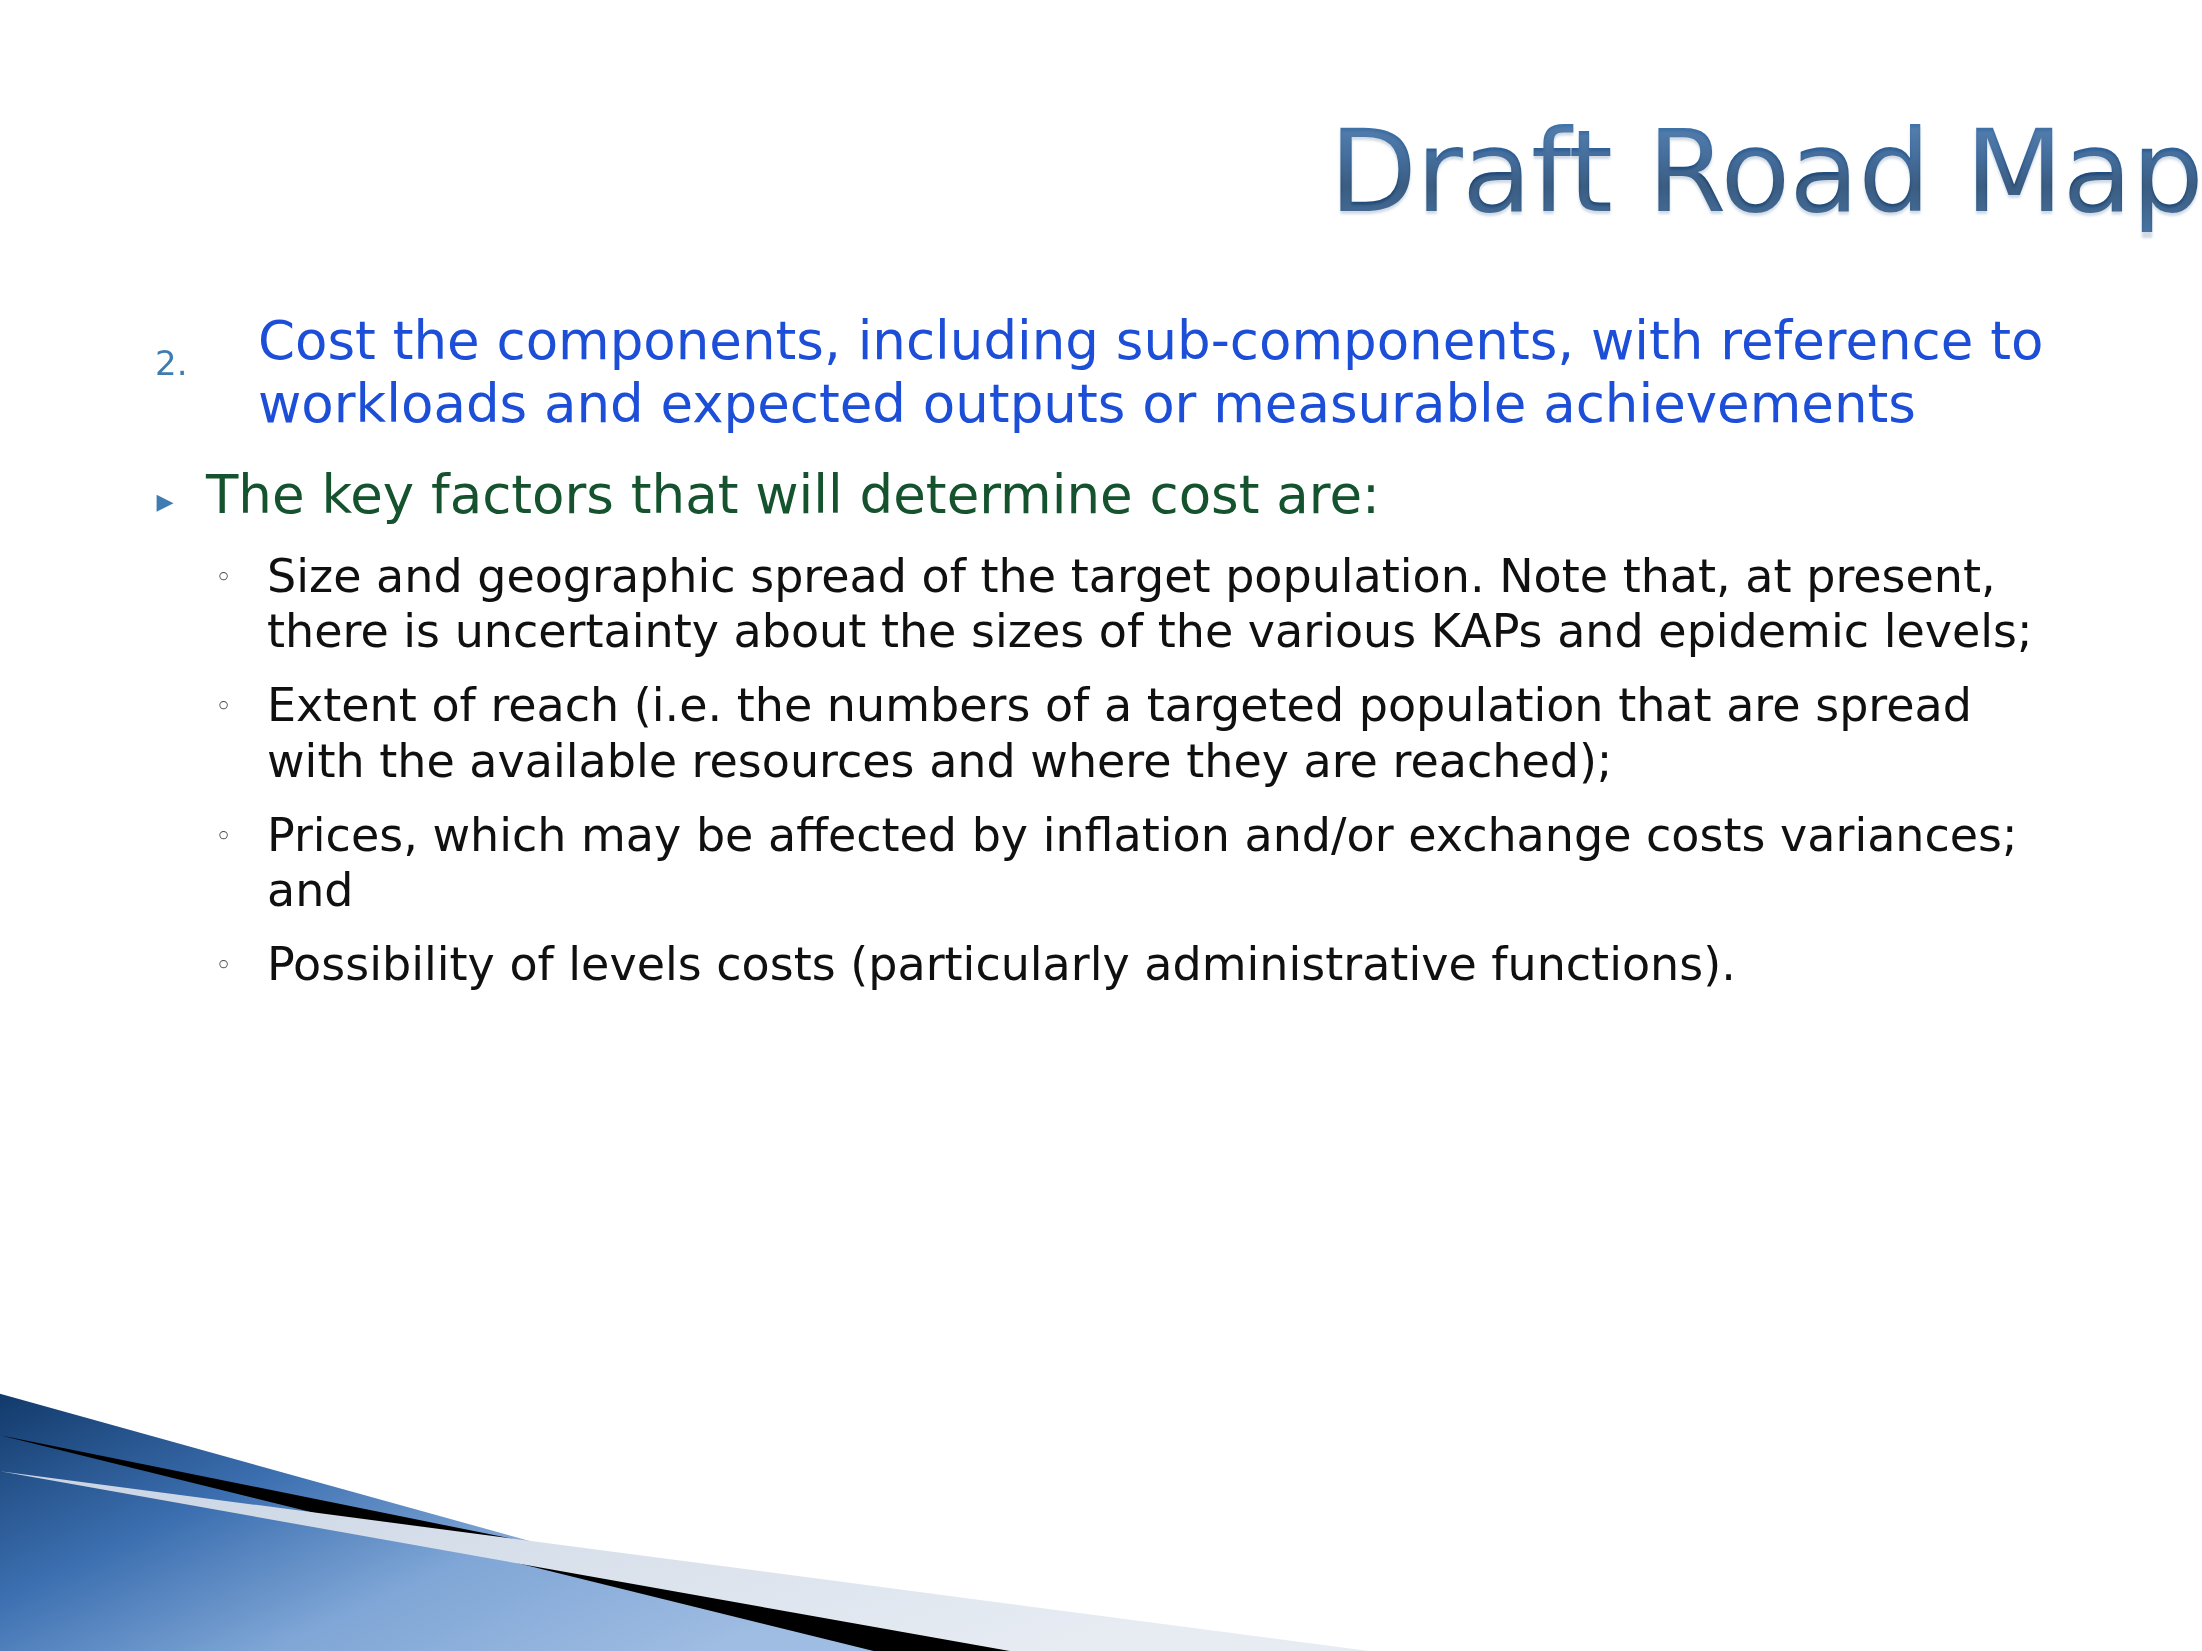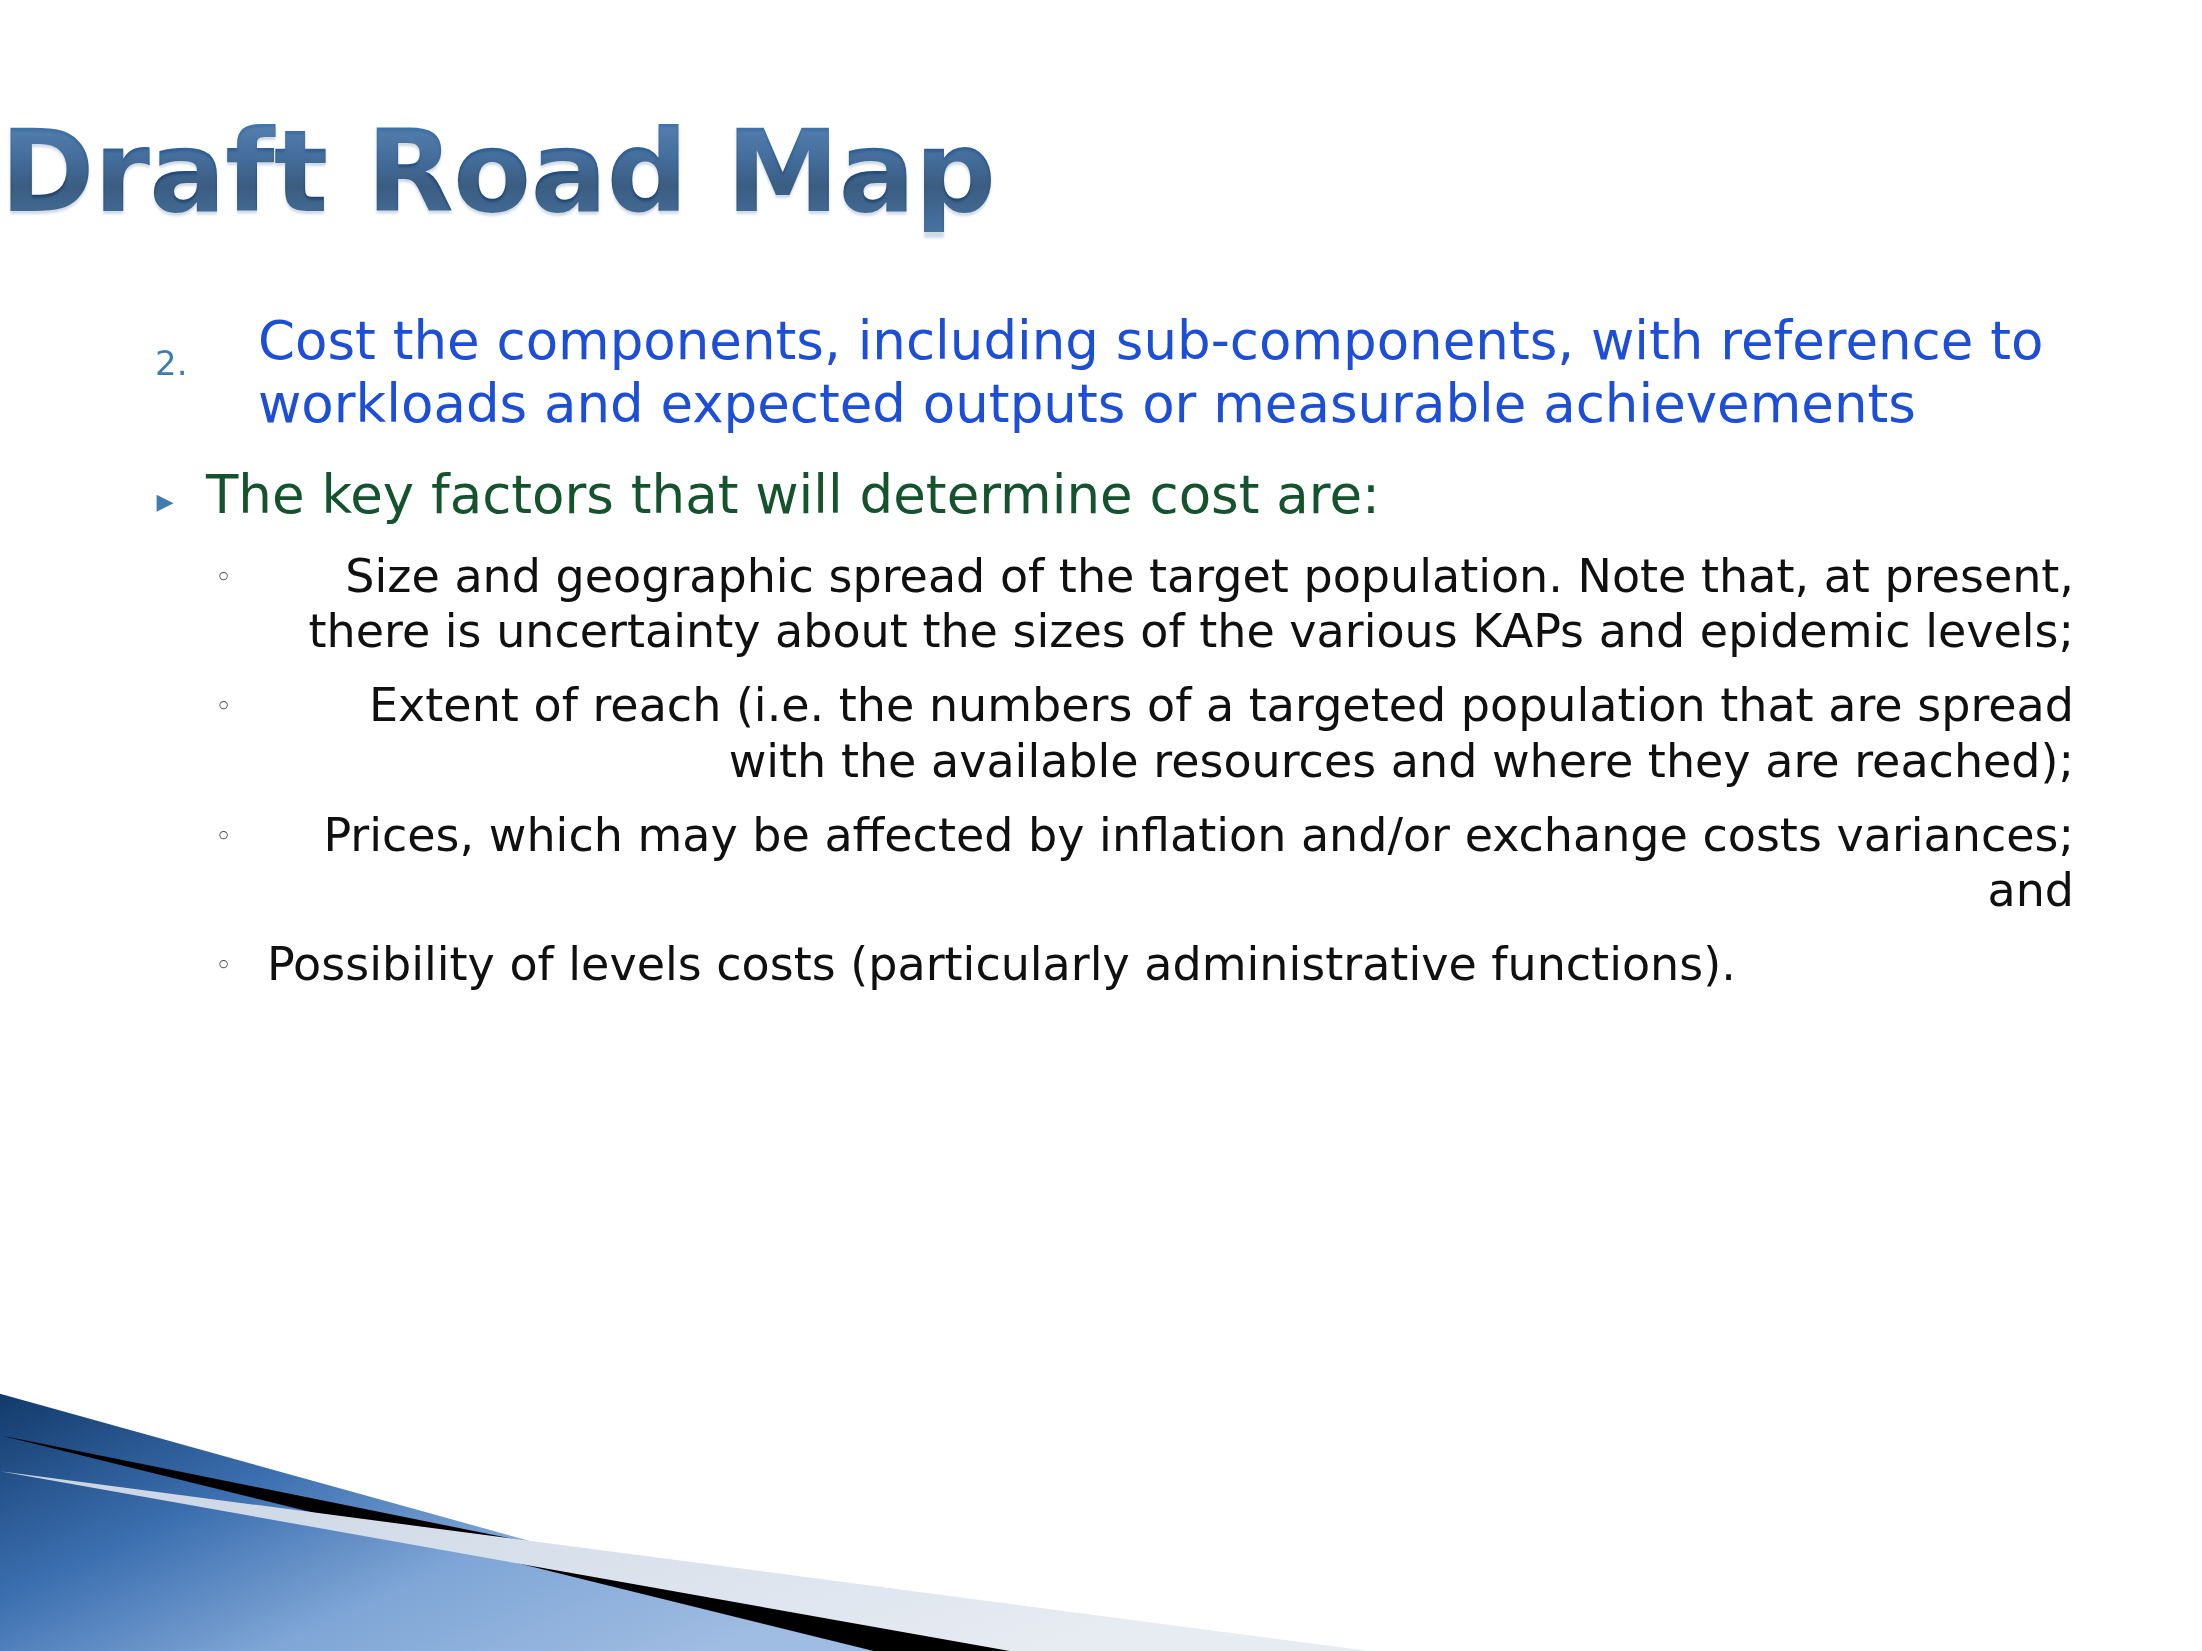--- a/index.html
+++ b/index.html
@@ -20,23 +20,23 @@
     inset: 0;
     background: #ffffff;
   }
 
   
   .slide-title {
     position: absolute;
     top: 95px;
     left: 0;
     width: 100%;
-    text-align: left;
+    text-align: right;
     font-size: 114px;
-    font-weight: bold;
+    font-weight: normal;
     letter-spacing: -0.9px;
     color: #1F4E79;
     background: linear-gradient(180deg, #4A7EB5 0%, #29598F 38%, #1B3F67 62%, #2E6196 100%);
     -webkit-background-clip: text;
     background-clip: text;
     -webkit-text-fill-color: transparent;
     text-shadow: 0 2.6px 2.6px rgba(120,150,180,0.35);
     line-height: 1.05;
     margin-top: 17px;
   }
@@ -109,21 +109,20 @@
     box-sizing: border-box;
     color: #4b4b4b;
     font-size: 29px;
     line-height: 1;
   }
   .lvl-sub .text {
     font-size: 46px;
     line-height: 1.20;
     color: #101010;
     max-width: 1833px;
-    text-align: right;
   }
 
   
   .corner {
     position: absolute;
     left: 0;
     bottom: 0;
     width: 1394px;
     height: 284px;
     pointer-events: none;

